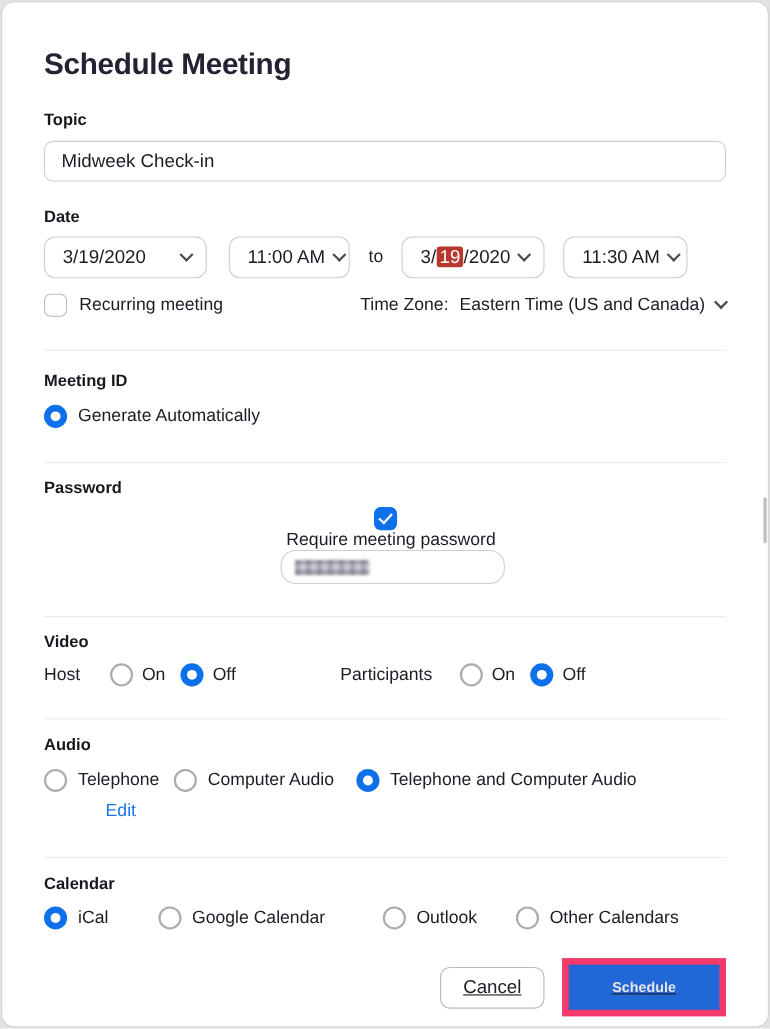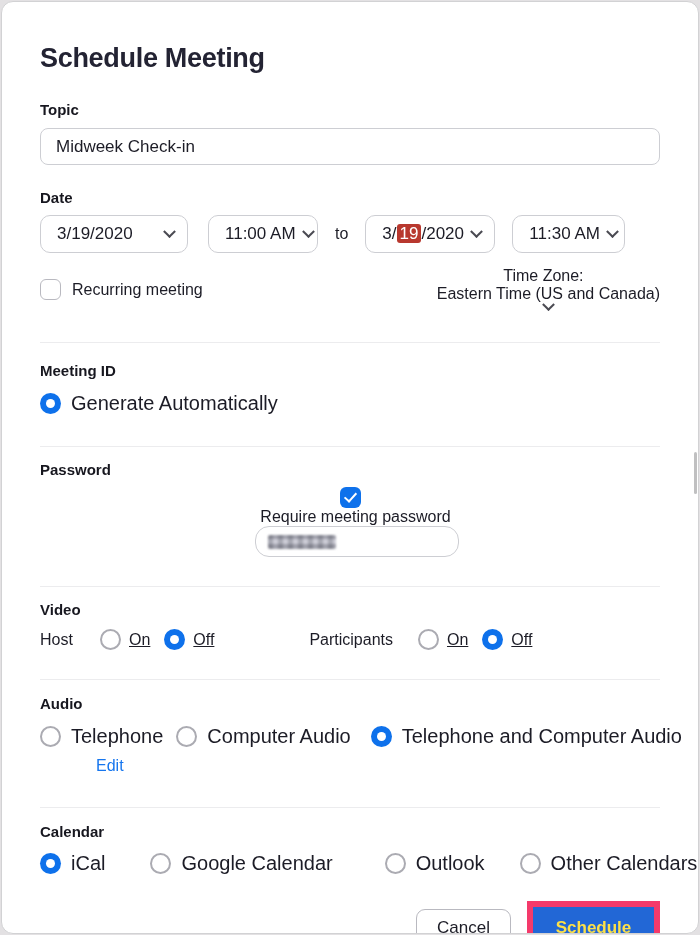--- a/index.html
+++ b/index.html
@@ -69,38 +69,38 @@
     border:1.5px solid #b9b9c0; border-radius:6px; background:#fff;
   }
   .checkbox.on { background:#0e71eb; border:none; position:relative; }
   .checkbox.on::after {
     content:""; position:absolute; left:7px; top:3px;
     width:5px; height:10px;
     border-right:2px solid #fff; border-bottom:2px solid #fff;
     transform:rotate(42deg);
   }
   .cb-label { margin-left:11px; }
-  .tz-group { margin-left:auto; display:flex; align-items:center;flex-direction:column; }
+  .tz-group { margin-left:auto; display:flex; align-items:center; }
   .tz-value { margin-left:10px; }
   .tz-group .chevron { margin-left:10px; }
 
   .divider { border:none; border-top:1px solid #ececee; margin:0; }
   .d1 { margin-top:30px; } .d2 { margin-top:31px; } .d3 { margin-top:29px; }
   .d4 { margin-top:29px; } .d5 { margin-top:32px; }
 
   .radio {
     width:21px; height:21px; flex:none;
     border-radius:50%; border:2px solid #ababb2; background:#fff;
   }
   .radio.on { border:none; background:#0e71eb; position:relative; }
   .radio.on::after {
     content:""; position:absolute; left:6px; top:6px;
     width:9px; height:9px; border-radius:50%; background:#fff;
   }
-  .opt { display:flex; align-items:center; font-size:20px; color:#1c1c26; cursor:default; }
+  .opt { display:flex; align-items:center; font-size:16px; color:#1c1c26; cursor:default; }
   .opt .txt { margin-left:10px; white-space:nowrap; }
 
   .meeting-row { margin-top:13px; display:flex; align-items:center; }
   .opt-personal { margin-left:50px; }
   .pixel {
     height:16px; border-radius:2px; filter:blur(1.3px); flex:none;
     background-image:
       repeating-linear-gradient(90deg,#b9bac1 0 5px,#e0e0e6 5px 10px),
       repeating-linear-gradient(0deg,rgba(170,171,180,.85) 0 5px,rgba(228,228,234,.85) 5px 10px);
     background-blend-mode:multiply;
@@ -111,45 +111,45 @@
   .pw-row { margin-top:9px; display:flex; align-items:center; font-size:16px;flex-direction:column; }
   .pw-input {
     margin-left:14px; width:204px; height:31px;
     border:1.5px solid #cdced3; border-radius:14px; background:#fff;
     display:flex; align-items:center; padding:0 12px;
   }
   .px-pass { width:68px; height:14px; }
 
   .video-row { margin-top:11px; display:flex; align-items:center; font-size:16px; }
   .host-label { width:60px; }
-  .pair { display:flex; align-items:center;text-decoration:underline; }
+  .pair { display:flex; align-items:center; }
   .pair .txt { margin-left:8px; }
   .gap14 { margin-left:14px; }
   .participants-label { margin-left:95px; margin-right:25px; }
 
   .audio-row { margin-top:13px; display:flex; align-items:center; }
   .ml13 { margin-left:13px; }
   .ml20 { margin-left:20px; }
   .edit-row { margin-top:9px; text-align:left; }
   .edit-link { color:#1676ee; font-size:16px; position:relative; left:56px; cursor:pointer; }
 
   .cal-row { margin-top:12px; display:flex; align-items:center; }
   .ml45 { margin-left:45px; } .ml52 { margin-left:52px; } .ml35 { margin-left:35px; }
 
-  .btn-row { margin-top:26px; display:flex; justify-content:flex-end; align-items:center; }
+  .btn-row { margin-top:26px; display:flex; justify-content:flex-end; align-items:center;text-decoration:underline; }
   .btn-cancel {
     width:95px; height:38px;
     border:1.5px solid #b9b9c0; border-radius:9px; background:#fff;
     font-family:inherit; font-size:17px; color:#1c1c26;
     display:flex; align-items:center; justify-content:center; cursor:pointer;
   }
   .schedule-wrap { margin-left:16px; background:#f43a6b; padding:6px; }
   .btn-schedule {
-    width:121px; height:41px; border:none; background:#2267d6;
-    font-family:inherit; font-size:17px; font-weight:bold; color:#fde047;
+    width:137px; height:41px; border:none; background:#2267d6;
+    font-family:inherit; font-size:13px; font-weight:bold; color:#e5e5e5;
     display:flex; align-items:center; justify-content:center; cursor:pointer;
   }
   .scroll-thumb {
     position:absolute; right:3px; top:452px;
     width:3px; height:42px; border-radius:2px;
     background:#b0b0b2; opacity:.8;
   }
 </style>
 </head>
 <body>

